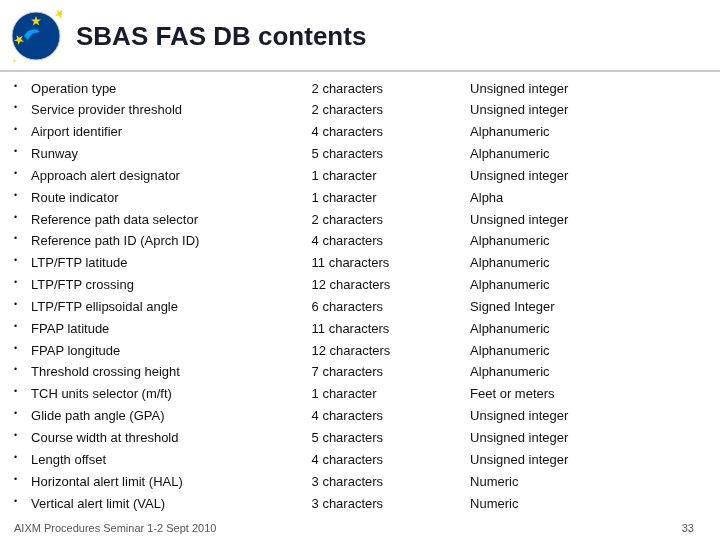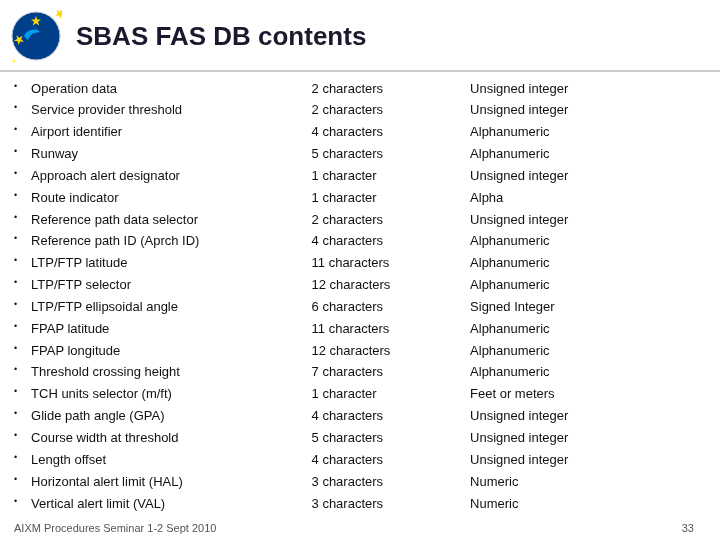--- a/index.html
+++ b/index.html
@@ -112,21 +112,21 @@
     <path d="M14,26 Q18,18 28,20 L22,16 L30,22 L20,24 L26,22 Q20,24 18,30 Z" fill="#00aaff" opacity="0.9"></path>
   </svg>
   <span class="title">SBAS FAS DB contents</span>
 </div>
 
 <div class="content">
   <table class="data-table">
     <tbody id="table-body">
         <tr>
       <td class="bullet-col">•</td>
-      <td class="field-col">Operation data</td>
+      <td class="field-col">Operation type</td>
       <td class="size-col">2 characters</td>
       <td class="type-col">Unsigned integer</td>
     </tr>
         <tr>
       <td class="bullet-col">•</td>
       <td class="field-col">Service provider threshold</td>
       <td class="size-col">2 characters</td>
       <td class="type-col">Unsigned integer</td>
     </tr>
         <tr>
@@ -166,21 +166,21 @@
       <td class="type-col">Alphanumeric</td>
     </tr>
         <tr>
       <td class="bullet-col">•</td>
       <td class="field-col">LTP/FTP latitude</td>
       <td class="size-col">11 characters</td>
       <td class="type-col">Alphanumeric</td>
     </tr>
         <tr>
       <td class="bullet-col">•</td>
-      <td class="field-col">LTP/FTP selector</td>
+      <td class="field-col">LTP/FTP crossing</td>
       <td class="size-col">12 characters</td>
       <td class="type-col">Alphanumeric</td>
     </tr>
         <tr>
       <td class="bullet-col">•</td>
       <td class="field-col">LTP/FTP ellipsoidal angle</td>
       <td class="size-col">6 characters</td>
       <td class="type-col">Signed Integer</td>
     </tr>
         <tr>

